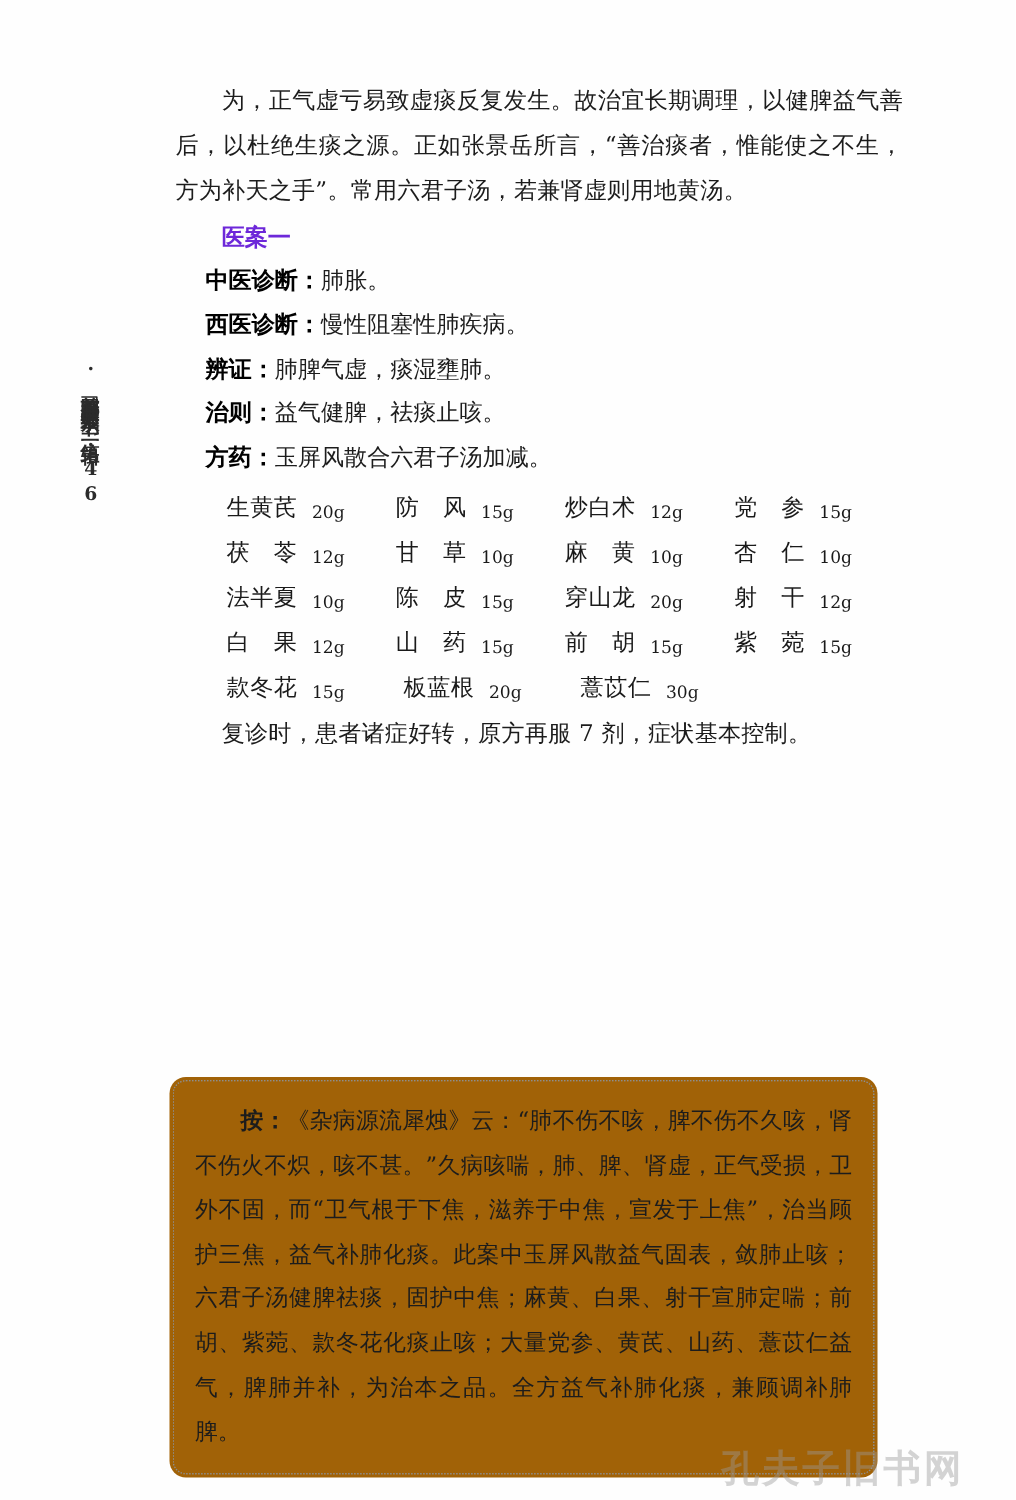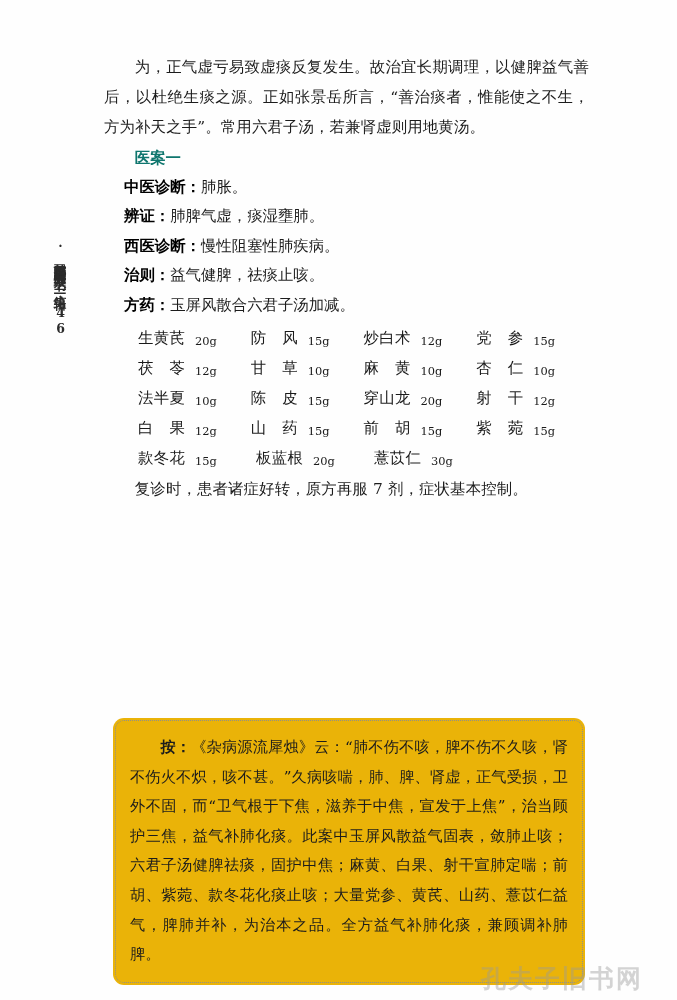--- a/index.html
+++ b/index.html
@@ -34,41 +34,41 @@
     letter-spacing: 1.1px;
     line-height: 1;
     color: #2b2b2b;
     white-space: nowrap;
     font-weight: 600;
   }
 
   
   #text-column {
     position: absolute;
-    left: 104px;
+    left: 117px;
     top: 52px;
     width: 485px;
   }
   .para {
     font-size: 15.4px;
     line-height: 30.2px;
     text-align: justify;
     text-justify: inter-character;
     color: #1c1c1c;
     margin: 0;
     letter-spacing: 0.15px;
   }
   .para.indent2 { text-indent: 2em; }
 
   .case-heading {
     font-size: 15.4px;
     line-height: 30.2px;
     text-indent: 2em;
     margin: 0;
-    color: #0f766e;
+    color: #6d28d9;
     font-weight: 600;
   }
 
   
   .dx-line {
     font-size: 15.4px;
     line-height: 29.5px;
     margin: 0;
     text-indent: 1.3em;
     color: #1c1c1c;
@@ -110,21 +110,21 @@
     font-family: "DejaVu Serif", "Liberation Serif", serif;
   }
 
   
   #commentary-box {
     position: absolute;
     left: 113px;
     top: 718px;
     width: 472px;
     box-sizing: border-box;
-    background: #eab308;
+    background: #a16207;
     border-radius: 11px;
     padding: 15px 17px 15px 17px;
   }
   #commentary-box::before {
     content: "";
     position: absolute;
     left: 2px; top: 2px; right: 2px; bottom: 2px;
     border-radius: 9px;
     border: 1.6px dotted #8e8e8e;
     pointer-events: none;
@@ -177,22 +177,22 @@
 
   <div id="text-column">
 
     <p class="para indent2">为，正气虚亏易致虚痰反复发生。故治宜长期调理，以健脾益气善后，以杜绝生痰之源。正如张景岳所言，“善治痰者，惟能使之不生，方为补天之手”。常用六君子汤，若兼肾虚则用地黄汤。</p>
 
     <p class="case-heading">医案一</p>
 
 
     <div id="diagnosis-list">
         <p class="dx-line"><span class="dx-label">中医诊断：</span><span class="dx-value">肺胀。</span></p>
+        <p class="dx-line"><span class="dx-label">西医诊断：</span><span class="dx-value">慢性阻塞性肺疾病。</span></p>
         <p class="dx-line"><span class="dx-label">辨证：</span><span class="dx-value">肺脾气虚，痰湿壅肺。</span></p>
-        <p class="dx-line"><span class="dx-label">西医诊断：</span><span class="dx-value">慢性阻塞性肺疾病。</span></p>
         <p class="dx-line"><span class="dx-label">治则：</span><span class="dx-value">益气健脾，祛痰止咳。</span></p>
         <p class="dx-line"><span class="dx-label">方药：</span><span class="dx-value">玉屏风散合六君子汤加减。</span></p>
       </div>
 
     <div id="herb-grid">
         <div class="herb-row">
           <div class="herb-cell">
             <span class="herb-name">
               <span>生</span>
               <span>黄</span>

